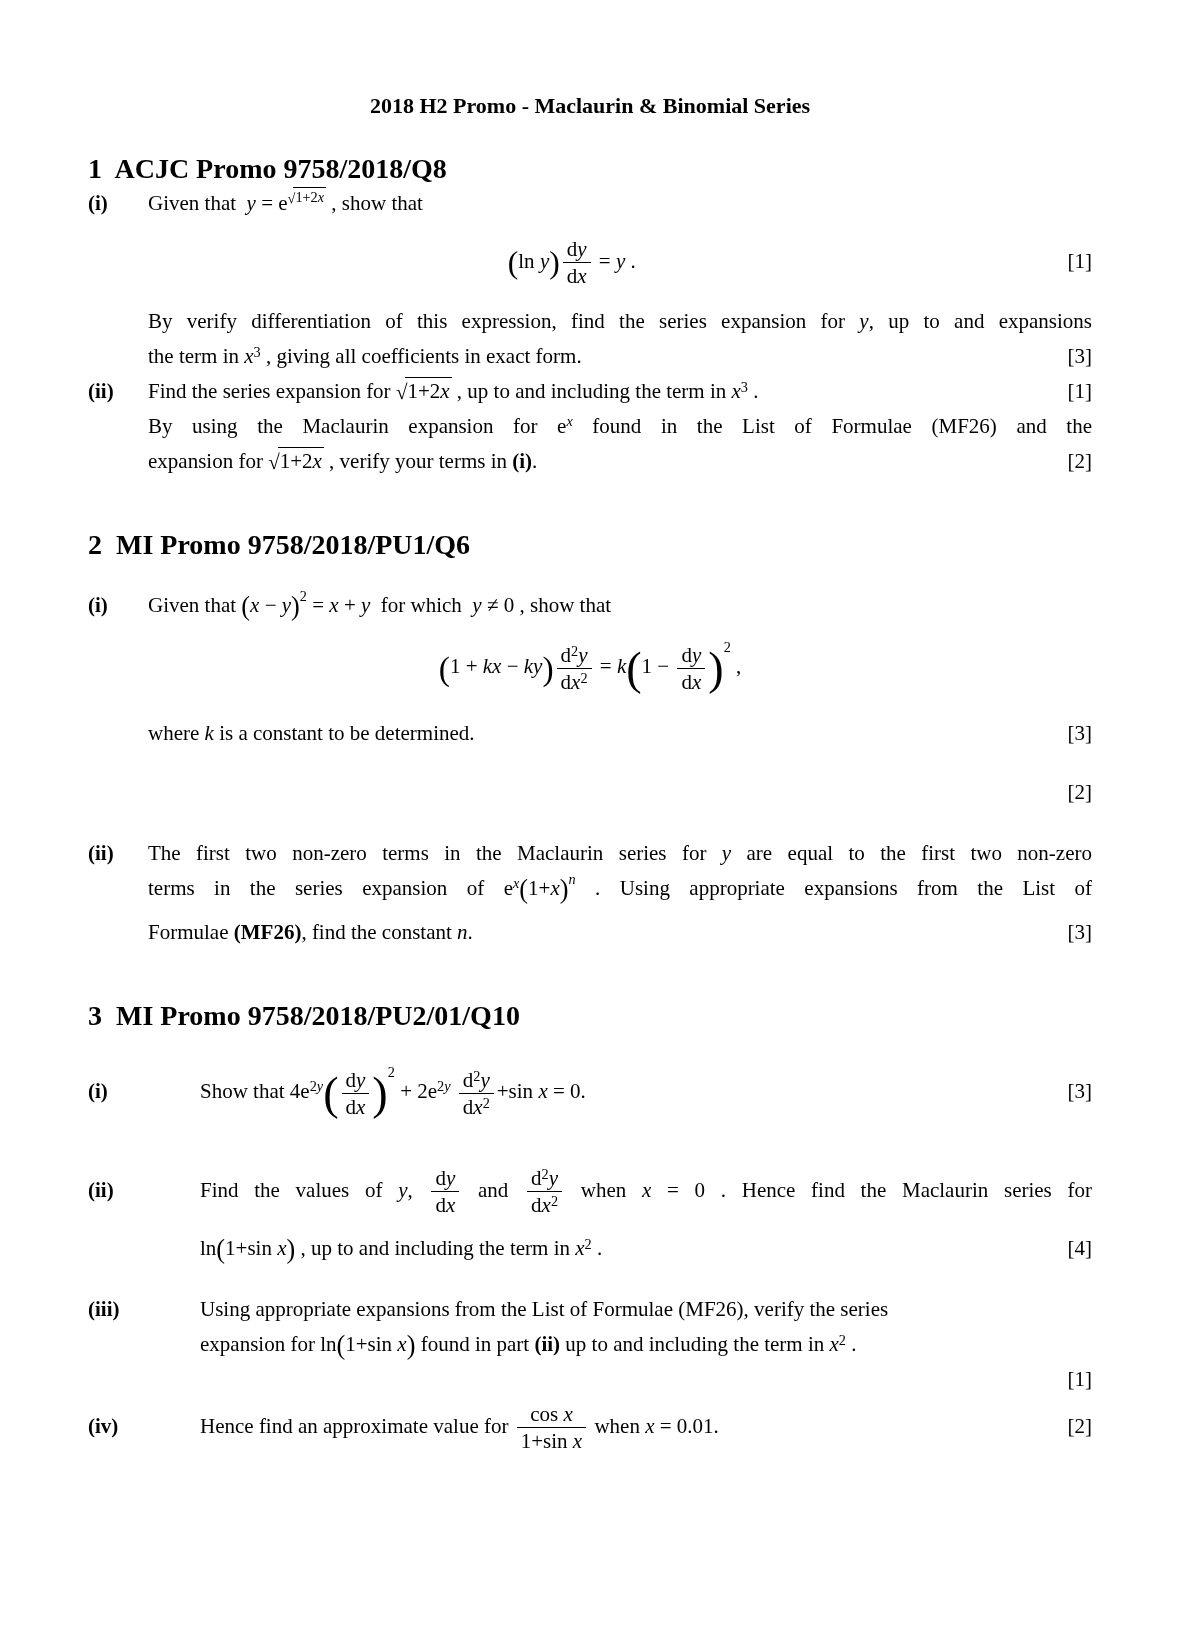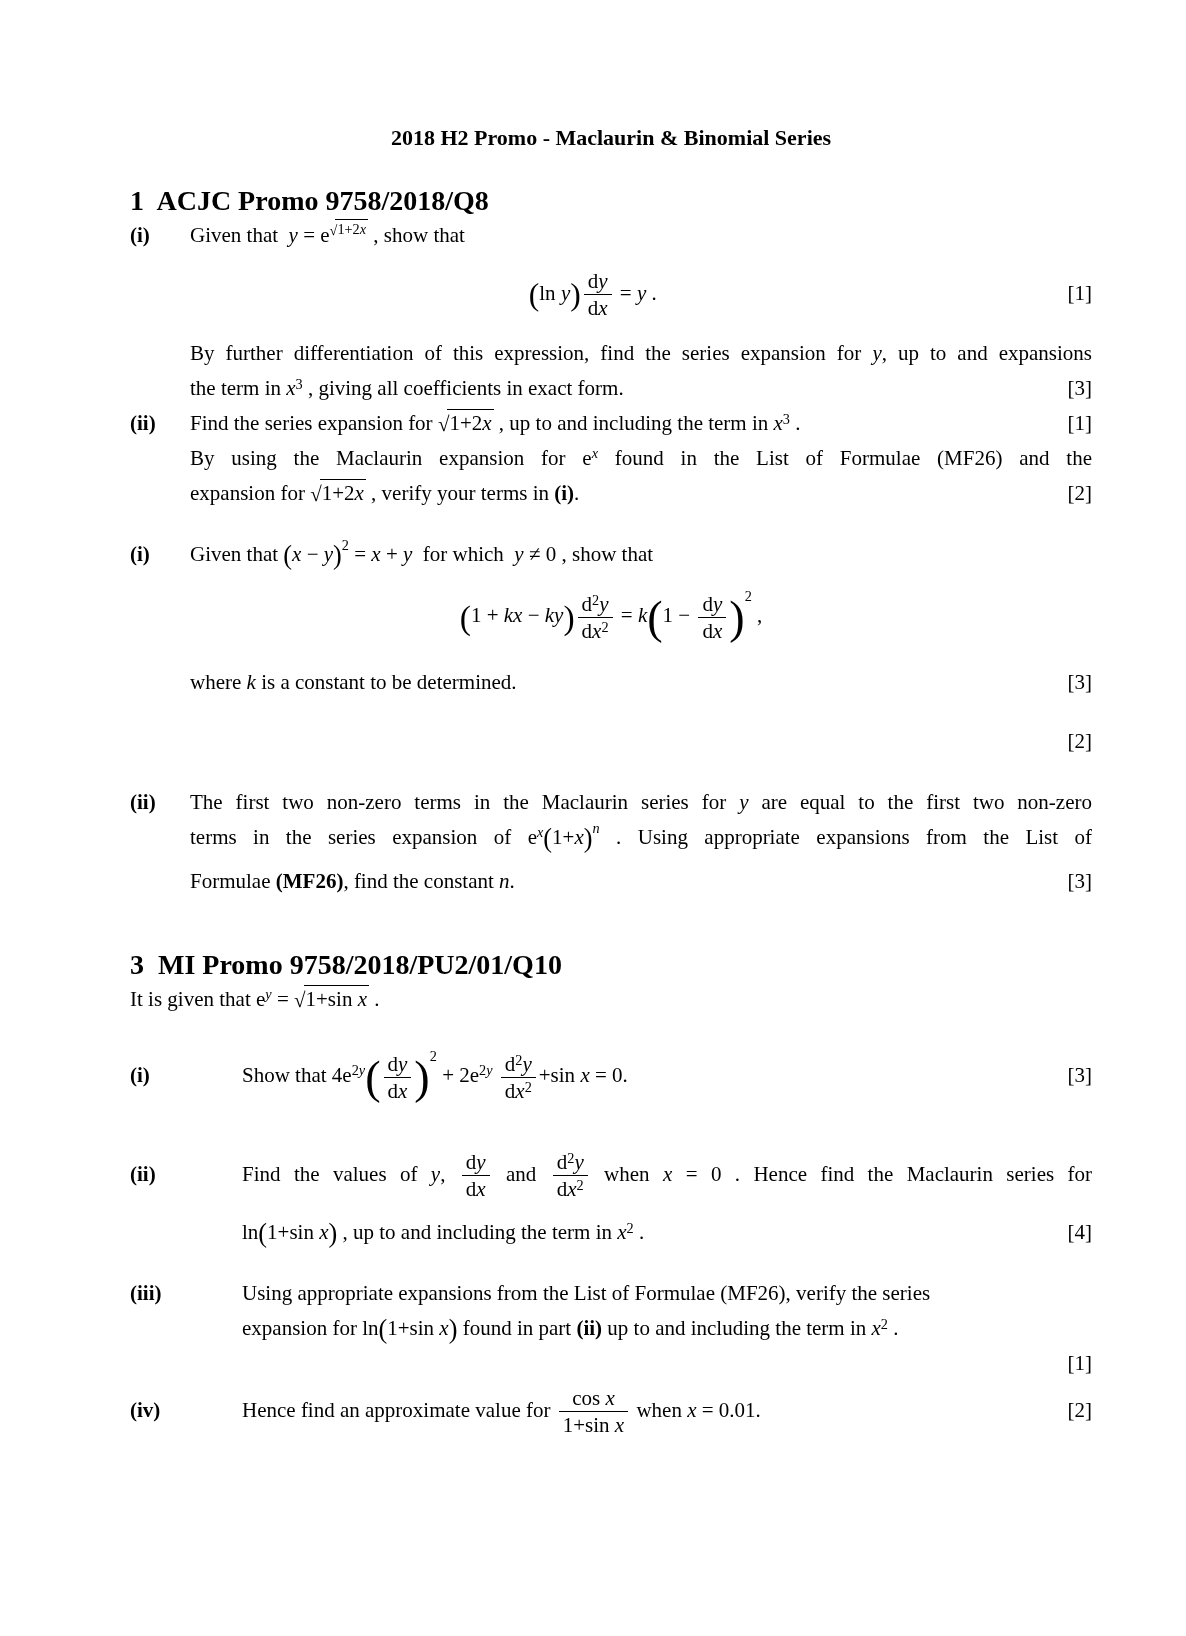--- a/index.html
+++ b/index.html
@@ -3,21 +3,21 @@
 <meta charset="utf-8">
 <style>
   * { margin:0; padding:0; box-sizing:border-box; }
   html,body { background:#ffffff; }
   body {
     width:1186px; height:1636px; overflow:hidden;
     color:#000;
     font-family:"Liberation Serif","DejaVu Serif",serif;
     font-size:21px; line-height:35px;
   }
-  .page { padding:120px 94px 30px 88px;margin-left:42px; }
+  .page { padding:88px 94px 30px 88px; }
   .title { text-align:center; font-weight:bold; font-size:22px; white-space:pre-wrap; }
   .qheading { font-weight:bold; font-size:28px; white-space:pre-wrap; }
   .row { display:flex; align-items:baseline; position:relative; }
   .label  { flex:0 0 60px;  font-weight:bold; }
   .label3 { flex:0 0 112px; font-weight:bold; }
   .content { flex:0 1 auto; }
   .grow { flex:1 1 auto; }
   .mline { white-space:pre-wrap; }
   .just { text-align:justify; text-align-last:justify; }
   .mark { margin-left:auto; padding-left:12px; white-space:nowrap; }
@@ -63,21 +63,21 @@
       <span class="content mline"><span>Given that  </span><span class="it">y</span><span> = e</span><span class="msup" style="vertical-align: 0.55em;"><span class="sqrt"><span class="rsign">√</span><span class="rbody"><span>1+2</span><span class="it">x</span></span></span></span><span> , show that</span></span>
     </div>
 
     <div class="row eqrow eq1row">
       <span class="content grow mline"><span class="bp" style="font-size: 1.5em; vertical-align: middle;">(</span><span>ln </span><span class="it">y</span><span class="bp" style="font-size: 1.5em; vertical-align: middle;">)</span><span class="frac"><span class="fnum"><span>d</span><span class="it">y</span></span><span class="fden"><span>d</span><span class="it">x</span></span></span><span> = </span><span class="it">y</span><span> .</span></span>
       <span class="mark">[1]</span>
     </div>
 
     <div class="row">
       <span class="label"></span>
-      <span class="content grow mline just"><span>By further differentiation of this expression, find the series expansion for </span><span class="it">y</span><span>, up to and expansions</span></span>
+      <span class="content grow mline just"><span>By verify differentiation of this expression, find the series expansion for </span><span class="it">y</span><span>, up to and expansions</span></span>
     </div>
     <div class="row">
       <span class="label"></span>
       <span class="content mline"><span>the term in </span><span class="it">x</span><span class="msup" style="vertical-align: 0.45em;"><span>3</span></span><span> , giving all coefficients in exact form.</span></span>
       <span class="mark">[3]</span>
     </div>
 
     <div class="row">
       <span class="label">(ii)</span>
       <span class="content mline"><span>Find the series expansion for </span><span class="sqrt"><span class="rsign">√</span><span class="rbody"><span>1+2</span><span class="it">x</span></span></span><span> , up to and including the term in </span><span class="it">x</span><span class="msup" style="vertical-align: 0.45em;"><span>3</span></span><span> .</span></span>
@@ -89,20 +89,21 @@
       <span class="content grow mline just"><span>By using the Maclaurin expansion for e</span><span class="msup" style="vertical-align: 0.5em;"><span class="it">x</span></span><span> found in the List of Formulae (MF26) and the</span></span>
     </div>
     <div class="row">
       <span class="label"></span>
       <span class="content mline"><span>expansion for </span><span class="sqrt"><span class="rsign">√</span><span class="rbody"><span>1+2</span><span class="it">x</span></span></span><span> , verify your terms in </span><span class="bd">(i)</span><span>.</span></span>
       <span class="mark">[2]</span>
     </div>
   </section>
 
   <section>
+    <div class="qheading mt-q2">2  MI Promo 9758/2018/PU1/Q6</div>
 
     <div class="row mt-q2i">
       <span class="label">(i)</span>
       <span class="content mline"><span>Given that </span><span class="bp" style="font-size: 1.25em; vertical-align: -0.1em;">(</span><span class="it">x</span><span> − </span><span class="it">y</span><span class="bp" style="font-size: 1.25em; vertical-align: -0.1em;">)</span><span class="msup" style="vertical-align: 0.8em;"><span>2</span></span><span> = </span><span class="it">x</span><span> + </span><span class="it">y</span><span>  for which  </span><span class="it">y</span><span> ≠ 0 , show that</span></span>
     </div>
 
     <div class="row eqrow eq2row">
       <span class="content grow mline"><span class="bp" style="font-size: 1.6em; vertical-align: middle;">(</span><span>1 + </span><span class="it">kx</span><span> − </span><span class="it">ky</span><span class="bp" style="font-size: 1.6em; vertical-align: middle;">)</span><span class="frac"><span class="fnum"><span>d</span><span class="msup" style="vertical-align: 0.45em;"><span>2</span></span><span class="it">y</span></span><span class="fden"><span>d</span><span class="it">x</span><span class="msup" style="vertical-align: 0.45em;"><span>2</span></span></span></span><span> = </span><span class="it">k</span><span class="bp" style="font-size: 2.2em; vertical-align: middle;">(</span><span>1 − </span><span class="frac"><span class="fnum"><span>d</span><span class="it">y</span></span><span class="fden"><span>d</span><span class="it">x</span></span></span><span class="bp" style="font-size: 2.2em; vertical-align: middle;">)</span><span class="msup" style="vertical-align: 1.5em;"><span>2</span></span><span> ,</span></span>
     </div>
 
@@ -128,23 +129,20 @@
     <div class="row">
       <span class="label"></span>
       <span class="content mline"><span>Formulae </span><span class="bd">(MF26)</span><span>, find the constant </span><span class="it">n</span><span>.</span></span>
       <span class="mark">[3]</span>
     </div>
   </section>
 
   <section>
     <div class="qheading mt-q3">3  MI Promo 9758/2018/PU2/01/Q10</div>
 
-    <div class="row">
-      <span class="content mline"><span>It is given that e</span><span class="msup" style="vertical-align: 0.5em;"><span class="it">y</span></span><span> = </span><span class="sqrt"><span class="rsign">√</span><span class="rbody"><span>1+sin </span><span class="it">x</span></span></span><span> .</span></span>
-    </div>
 
     <div class="row mt-q3i">
       <span class="label3">(i)</span>
       <span class="content mline"><span>Show that 4e</span><span class="msup" style="vertical-align: 0.5em;"><span>2</span><span class="it">y</span></span><span class="bp" style="font-size: 2.2em; vertical-align: middle;">(</span><span class="frac"><span class="fnum"><span>d</span><span class="it">y</span></span><span class="fden"><span>d</span><span class="it">x</span></span></span><span class="bp" style="font-size: 2.2em; vertical-align: middle;">)</span><span class="msup" style="vertical-align: 1.5em;"><span>2</span></span><span> + 2e</span><span class="msup" style="vertical-align: 0.5em;"><span>2</span><span class="it">y</span></span><span> </span><span class="frac"><span class="fnum"><span>d</span><span class="msup" style="vertical-align: 0.45em;"><span>2</span></span><span class="it">y</span></span><span class="fden"><span>d</span><span class="it">x</span><span class="msup" style="vertical-align: 0.45em;"><span>2</span></span></span></span><span>+sin </span><span class="it">x</span><span> = 0.</span></span>
       <span class="mark">[3]</span>
     </div>
 
     <div class="row mt-q3ii">
       <span class="label3">(ii)</span>
       <span class="content grow mline just"><span>Find the values of </span><span class="it">y</span><span>, </span><span class="frac"><span class="fnum"><span>d</span><span class="it">y</span></span><span class="fden"><span>d</span><span class="it">x</span></span></span><span> and </span><span class="frac"><span class="fnum"><span>d</span><span class="msup" style="vertical-align: 0.45em;"><span>2</span></span><span class="it">y</span></span><span class="fden"><span>d</span><span class="it">x</span><span class="msup" style="vertical-align: 0.45em;"><span>2</span></span></span></span><span> when </span><span class="it">x</span><span> = 0 . Hence find the Maclaurin series for</span></span>

